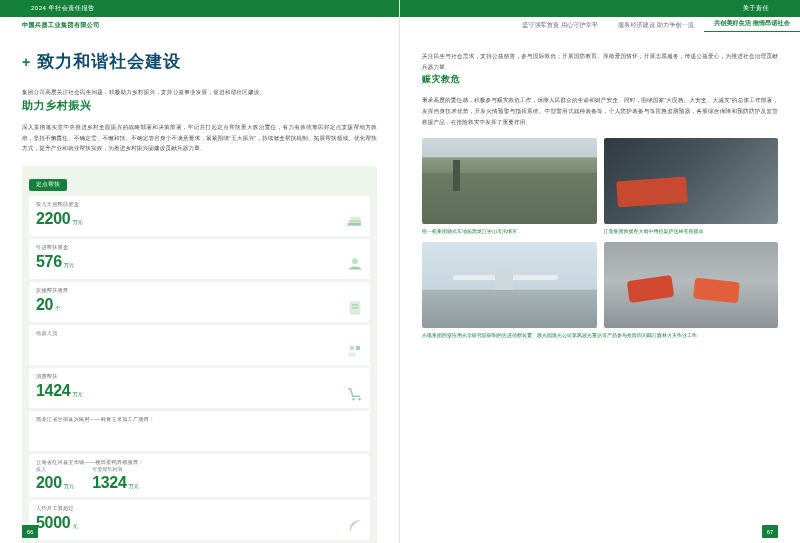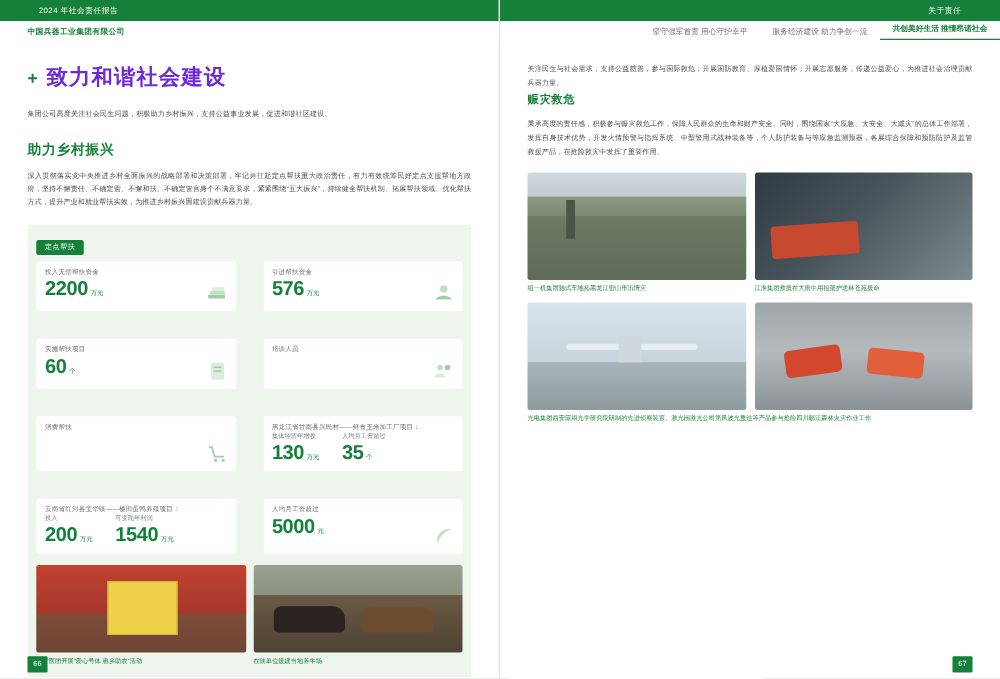--- a/index.html
+++ b/index.html
@@ -24,29 +24,29 @@
   .subbar { height:17px; background:#ffffff; display:flex; align-items:center; }
   .subbar .company { font-size:6.2px; color:#15803a; margin-left:22px; letter-spacing:.3px; font-weight:bold;}
   .navbar { height:17px; background:#ffffff; display:flex; align-items:center; justify-content:flex-end; gap:0px; }
   .nav-item { font-size:6.2px; color:#6f6f6f; padding:0 10px; white-space:nowrap; }
   .nav-item.active { color:#15803a; font-weight:bold; border-bottom:1.5px solid #15803a; padding-bottom:3px; }
 
   
   .body-l { padding:8px 22px 0 22px; }
   .h1-row { display:flex; align-items:center; gap:7px; margin-top:8px; }
   .plus { color:#15803a; font-size:14px; line-height:1; font-weight:bold; }
-  .h1 { font-size:17px; color:#6d28d9; font-weight:bold; letter-spacing:1px; }
+  .h1 { font-size:17px; color:#0c4a6e; font-weight:bold; letter-spacing:1px; }
   .p-intro { font-size:5.6px; color:#4a4a4a; line-height:1.9; margin-top:14px; letter-spacing:.2px; }
-  .h2 { font-size:11px; color:#15803a; font-weight:bold; margin-top:14px; letter-spacing:.6px; }
+  .h2 { font-size:11px; color:#15803a; font-weight:bold; letter-spacing:.6px; }
   .p-body { font-size:5.6px; color:#4a4a4a; line-height:1.95; margin-top:9px; letter-spacing:.15px; text-align:justify; }
 
   
   .green-card { margin-top:12px; background:#eef5ec; border-radius:3px; padding:6px 7px 8px 7px; }
   .tag { display:inline-block; background:#15803a; color:#fff; font-size:5.6px; padding:2px 7px; border-radius:2px; letter-spacing:.5px; }
-  .stat-grid { display:grid; grid-template-columns:1fr 1fr; gap:22px; margin-top:5px; }
+  .stat-grid { display:grid; grid-template-columns:1fr; gap:3px; margin-top:5px; }
   .stat-cell { background:#ffffff; border-radius:2px; padding:5px 7px 6px 7px; position:relative; min-height:40px; }
   .stat-label { font-size:5.2px; color:#6b6b6b; letter-spacing:.2px; }
   .stat-valrow { display:flex; align-items:baseline; gap:2px; margin-top:3px; }
   .stat-num { font-size:16px; color:#15803a; font-weight:bold; letter-spacing:-.3px; line-height:1; }
   .stat-unit { font-size:5.2px; color:#15803a; }
   .stat-ico { position:absolute; right:6px; bottom:5px; width:18px; height:18px; opacity:.85; }
   .two-val { display:flex; gap:18px; }
   .sub-small { font-size:5px; color:#7a7a7a; margin-bottom:2px; }
 
   
@@ -154,21 +154,21 @@
               <svg viewBox="0 0 24 24">
                   <circle cx="12" cy="7" r="4" fill="#b4dcb9"></circle>
                   <path d="M3 18c3-4 7-4 9-4s6 0 9 4z" fill="#8fc79a"></path>
                 </svg>
             </span>
           </div>
 
           <div class="stat-cell">
             <div class="stat-label">实施帮扶项目</div>
             <div class="stat-valrow">
-              <span class="stat-num">60</span>
+              <span class="stat-num">20</span>
               <span class="stat-unit">个</span>
             </div>
             <span class="stat-ico">
               <svg viewBox="0 0 24 24">
                   <rect x="5" y="3" width="14" height="18" rx="2" fill="#d5ecd5"></rect>
                   <rect x="8" y="7" width="8" height="1.6" fill="#8fc79a"></rect>
                   <rect x="8" y="11" width="8" height="1.6" fill="#8fc79a"></rect>
                 </svg>
             </span>
           </div>
@@ -179,63 +179,51 @@
               <svg viewBox="0 0 24 24">
                   <circle cx="8" cy="8" r="3" fill="#b4dcb9"></circle>
                   <circle cx="16" cy="8" r="3" fill="#8fc79a"></circle>
                   <path d="M2 19c1-4 4-5 6-5s5 1 6 5z" fill="#d5ecd5"></path>
                 </svg>
             </span>
           </div>
 
           <div class="stat-cell">
             <div class="stat-label">消费帮扶</div>
+            <div class="stat-valrow">
+              <span class="stat-num">1424</span>
+              <span class="stat-unit">万元</span>
+            </div>
             <span class="stat-ico">
               <svg viewBox="0 0 24 24">
                   <path d="M3 5h3l3 10h10" stroke="#8fc79a" stroke-width="2" fill="none"></path>
                   <circle cx="10" cy="19" r="1.8" fill="#8fc79a"></circle>
                   <circle cx="18" cy="19" r="1.8" fill="#8fc79a"></circle>
                 </svg>
             </span>
           </div>
 
           <div class="stat-cell">
             <div class="stat-label">黑龙江省甘南县兴民村——鲜食玉米加工厂项目：</div>
-            <div class="two-val">
-              <div>
-                <div class="sub-small">集体经济年增收</div>
-                <div class="stat-valrow">
-                  <span class="stat-num">130</span>
-                  <span class="stat-unit">万元</span>
-                </div>
-              </div>
-              <div>
-                <div class="sub-small">人均月工资超过</div>
-                <div class="stat-valrow">
-                  <span class="stat-num">35</span>
-                  <span class="stat-unit">个</span>
-                </div>
-              </div>
-            </div>
           </div>
 
           <div class="stat-cell">
             <div class="stat-label">云南省红河县宝华镇——楼田蛋鸭养殖项目：</div>
             <div class="two-val">
               <div>
                 <div class="sub-small">投入</div>
                 <div class="stat-valrow">
                   <span class="stat-num">200</span>
                   <span class="stat-unit">万元</span>
                 </div>
               </div>
               <div>
                 <div class="sub-small">可变现年利润</div>
                 <div class="stat-valrow">
-                  <span class="stat-num">1540</span>
+                  <span class="stat-num">1324</span>
                   <span class="stat-unit">万元</span>
                 </div>
               </div>
             </div>
           </div>
 
           <div class="stat-cell">
             <div class="stat-label">人均月工资超过</div>
             <div class="stat-valrow">
               <span class="stat-num">5000</span>

